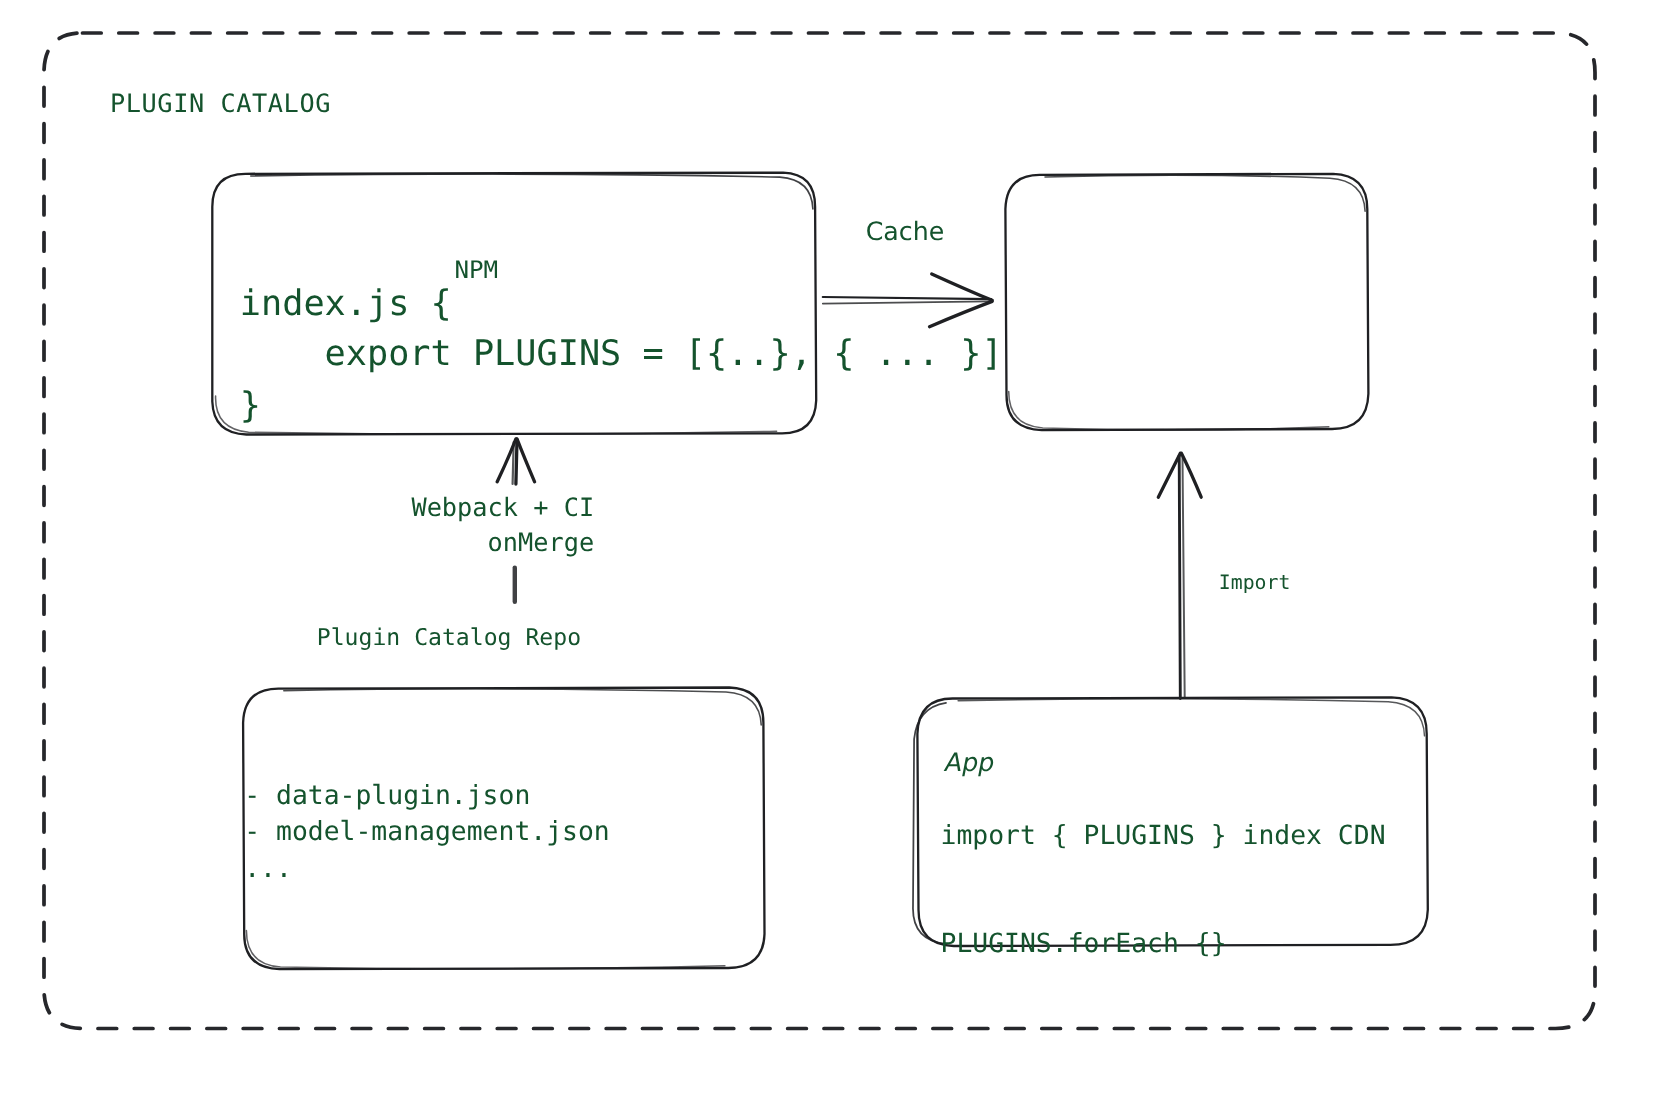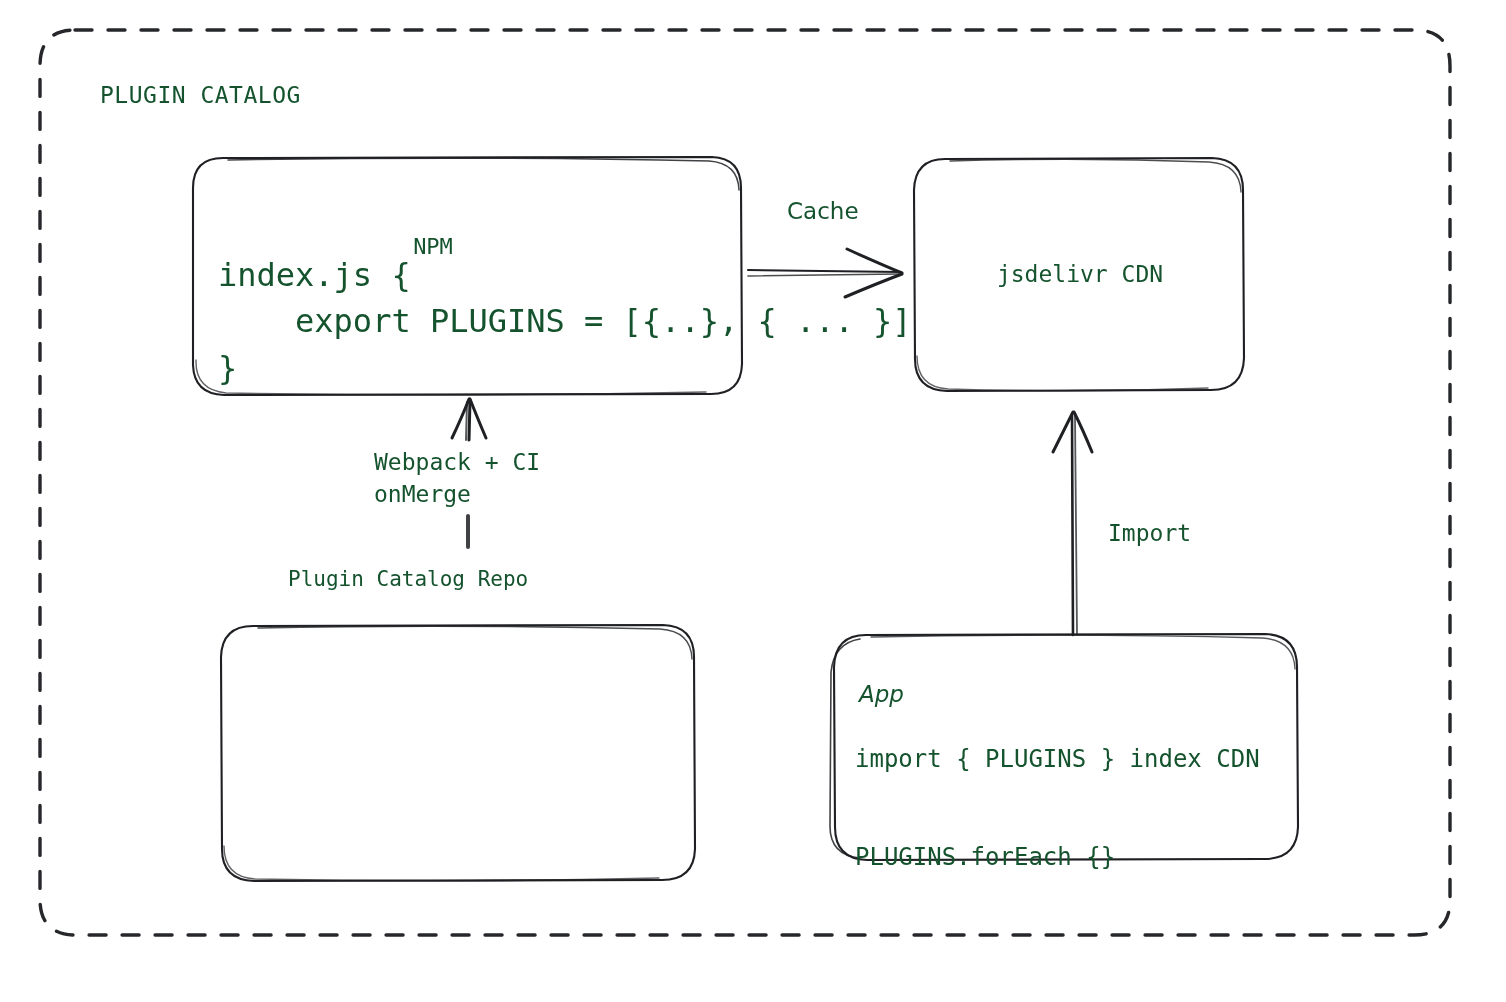--- a/index.html
+++ b/index.html
@@ -75,27 +75,27 @@
 
   
   #cache-label {
     left: 787px;
     top: 196px;
     font-size: 23px;
   }
   #import-label {
     left: 1108px;
     top: 518px;
-    font-size: 23px;
+    font-size: 18px;
   }
   #webpack-label {
     left: 374px;
     top: 447px;
     font-size: 23px;
-    text-align: left;
+    text-align: right;
     line-height: 1.38;
   }
   #repo-caption {
     left: 288px;
     top: 566px;
     font-size: 21px;
   }
 
   
   #repo-files {
@@ -177,31 +177,33 @@
   </svg>
 
   <div class="txt mono" id="container-title">PLUGIN CATALOG</div>
 
   <div class="txt mono" id="npm-title">NPM</div>
 
   <div class="txt mono" id="npm-code">index.js {
     export PLUGINS = [{..}, { ... }]
 }</div>
 
-  <div class="txt mono" id="cdn-title">jsdelivr CDN</div>
 
   <div class="txt sans" id="cache-label">Cache</div>
 
   <div class="txt mono" id="webpack-label">Webpack + CI
 onMerge</div>
 
   <div class="txt mono" id="import-label">Import</div>
 
   <div class="txt mono" id="repo-caption">Plugin Catalog Repo</div>
 
+  <div class="txt mono" id="repo-files">- data-plugin.json
+- model-management.json
+...</div>
 
   <div class="txt sans" id="app-title">App</div>
 
   <div class="txt mono" id="app-code">import { PLUGINS } index CDN
 
 PLUGINS.forEach {}</div>
 
 </div>
 
 </body></html>

